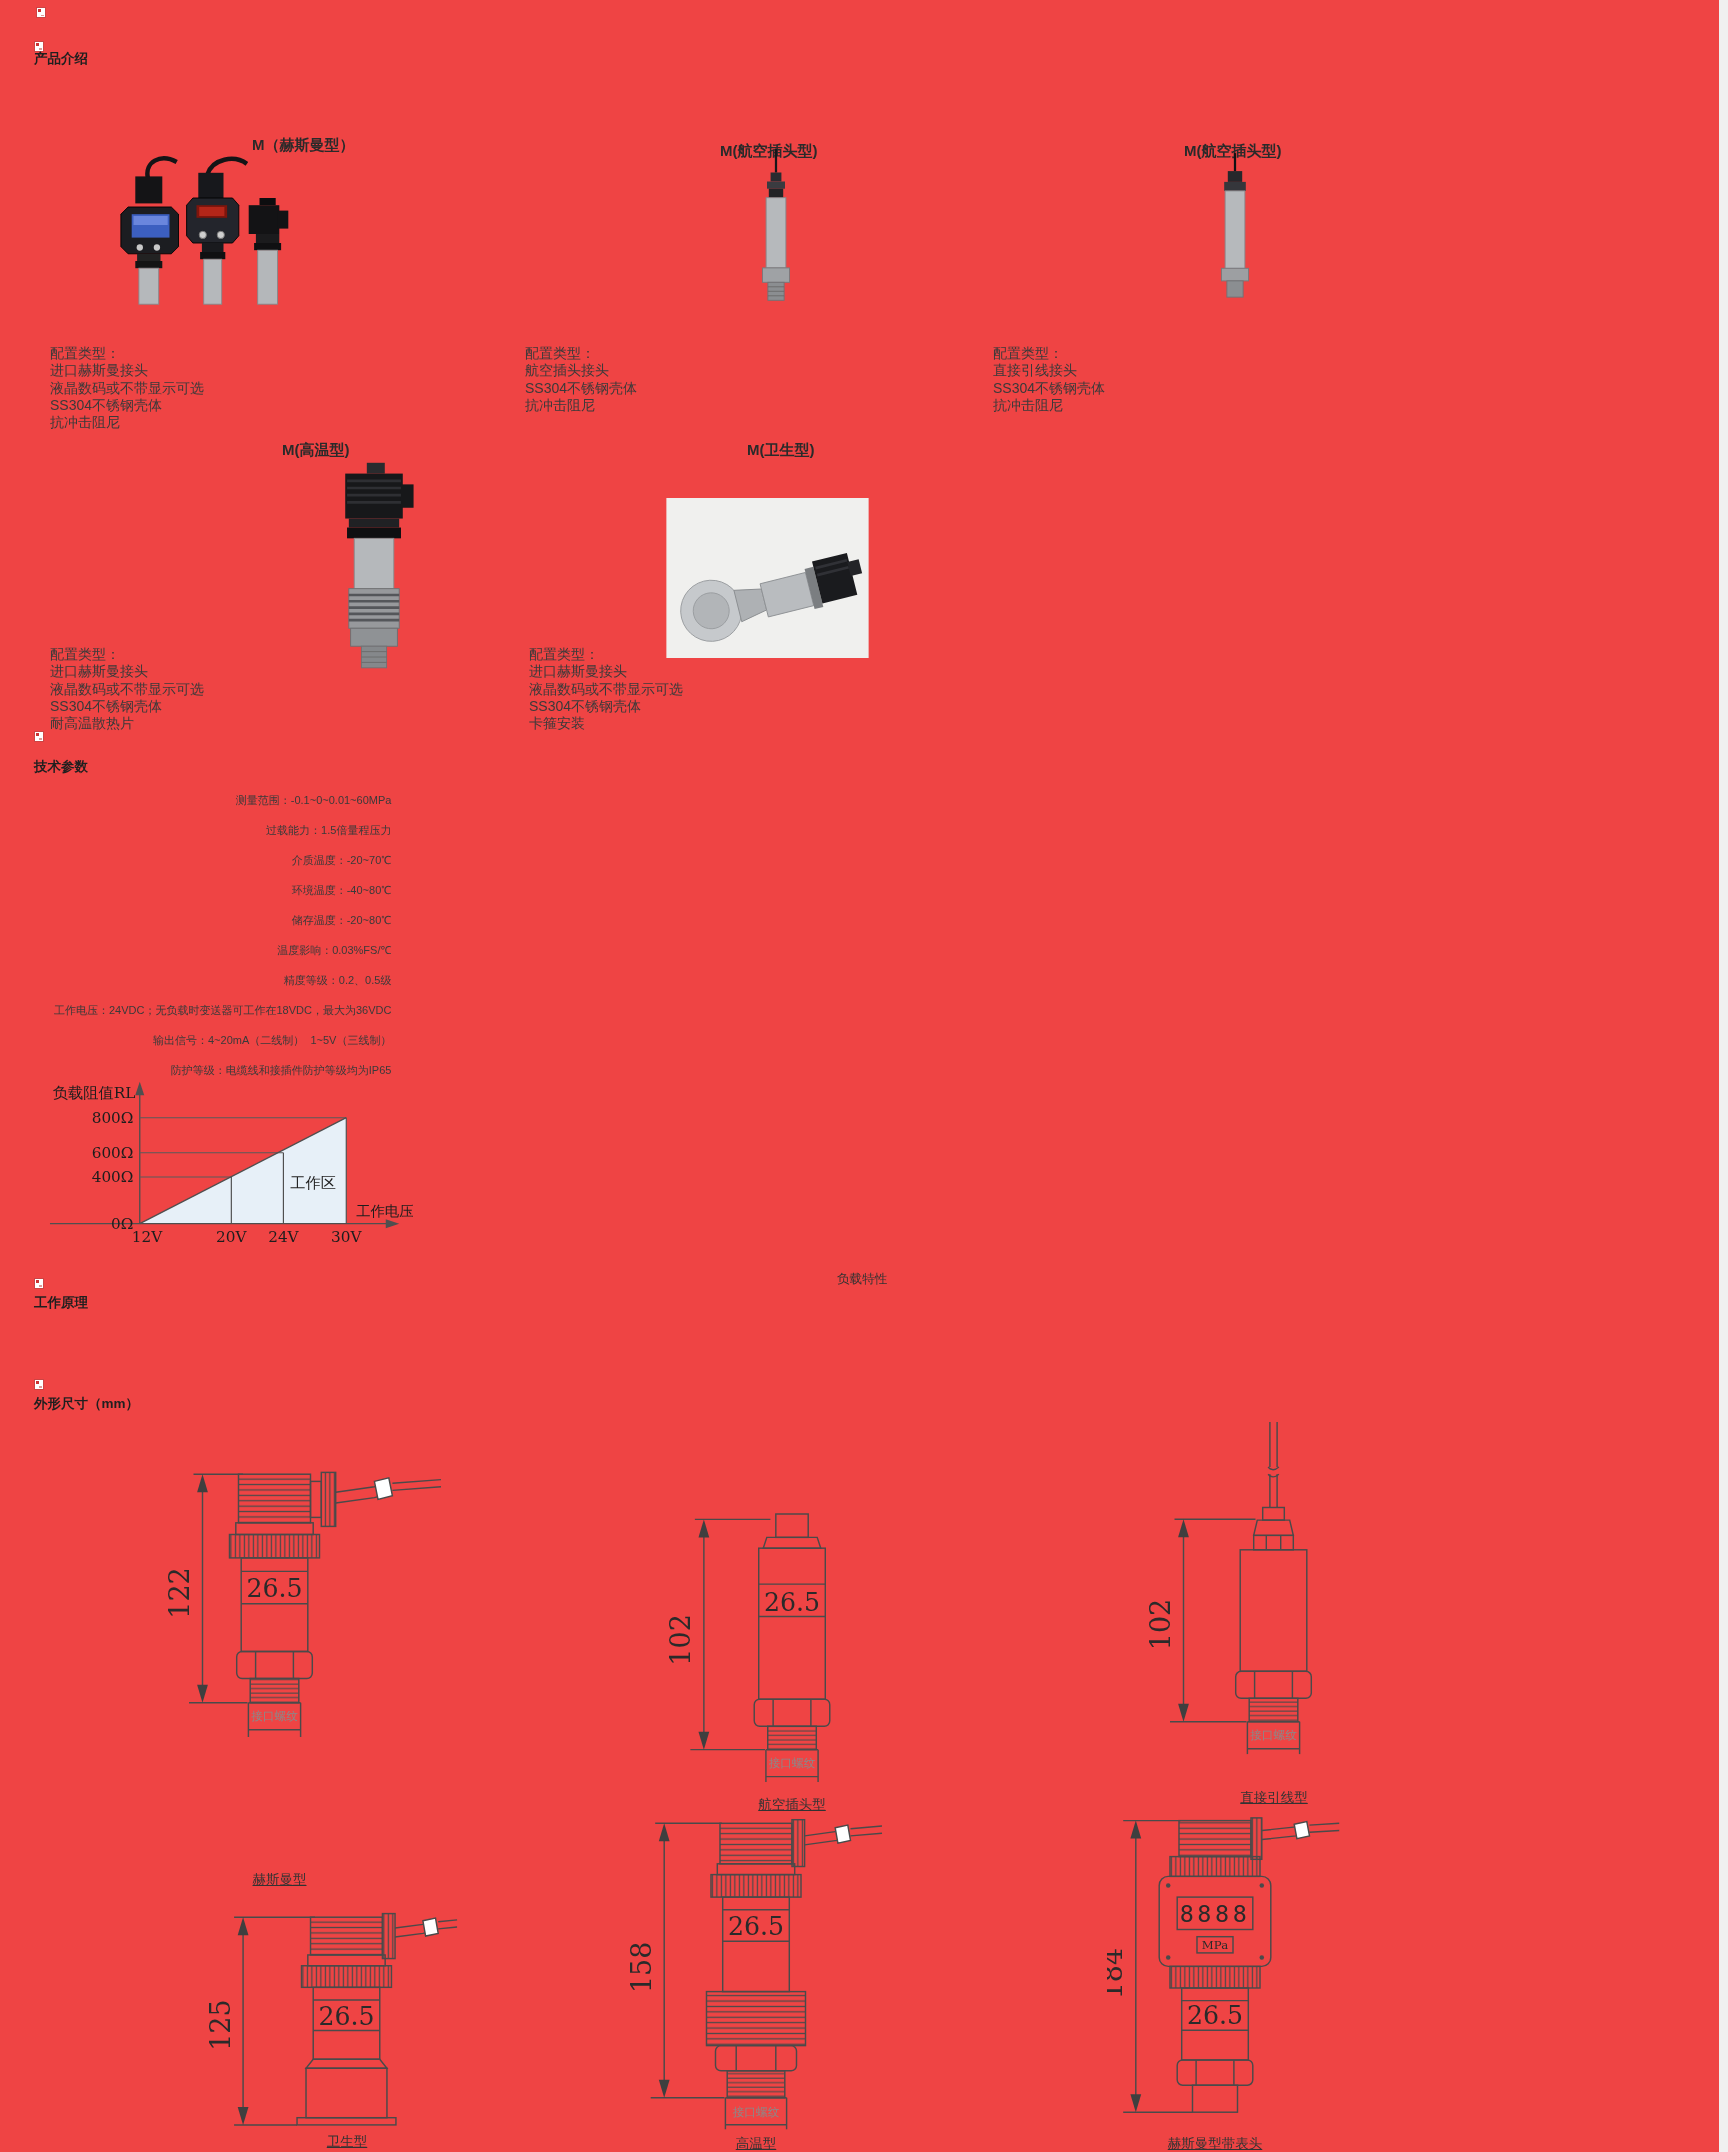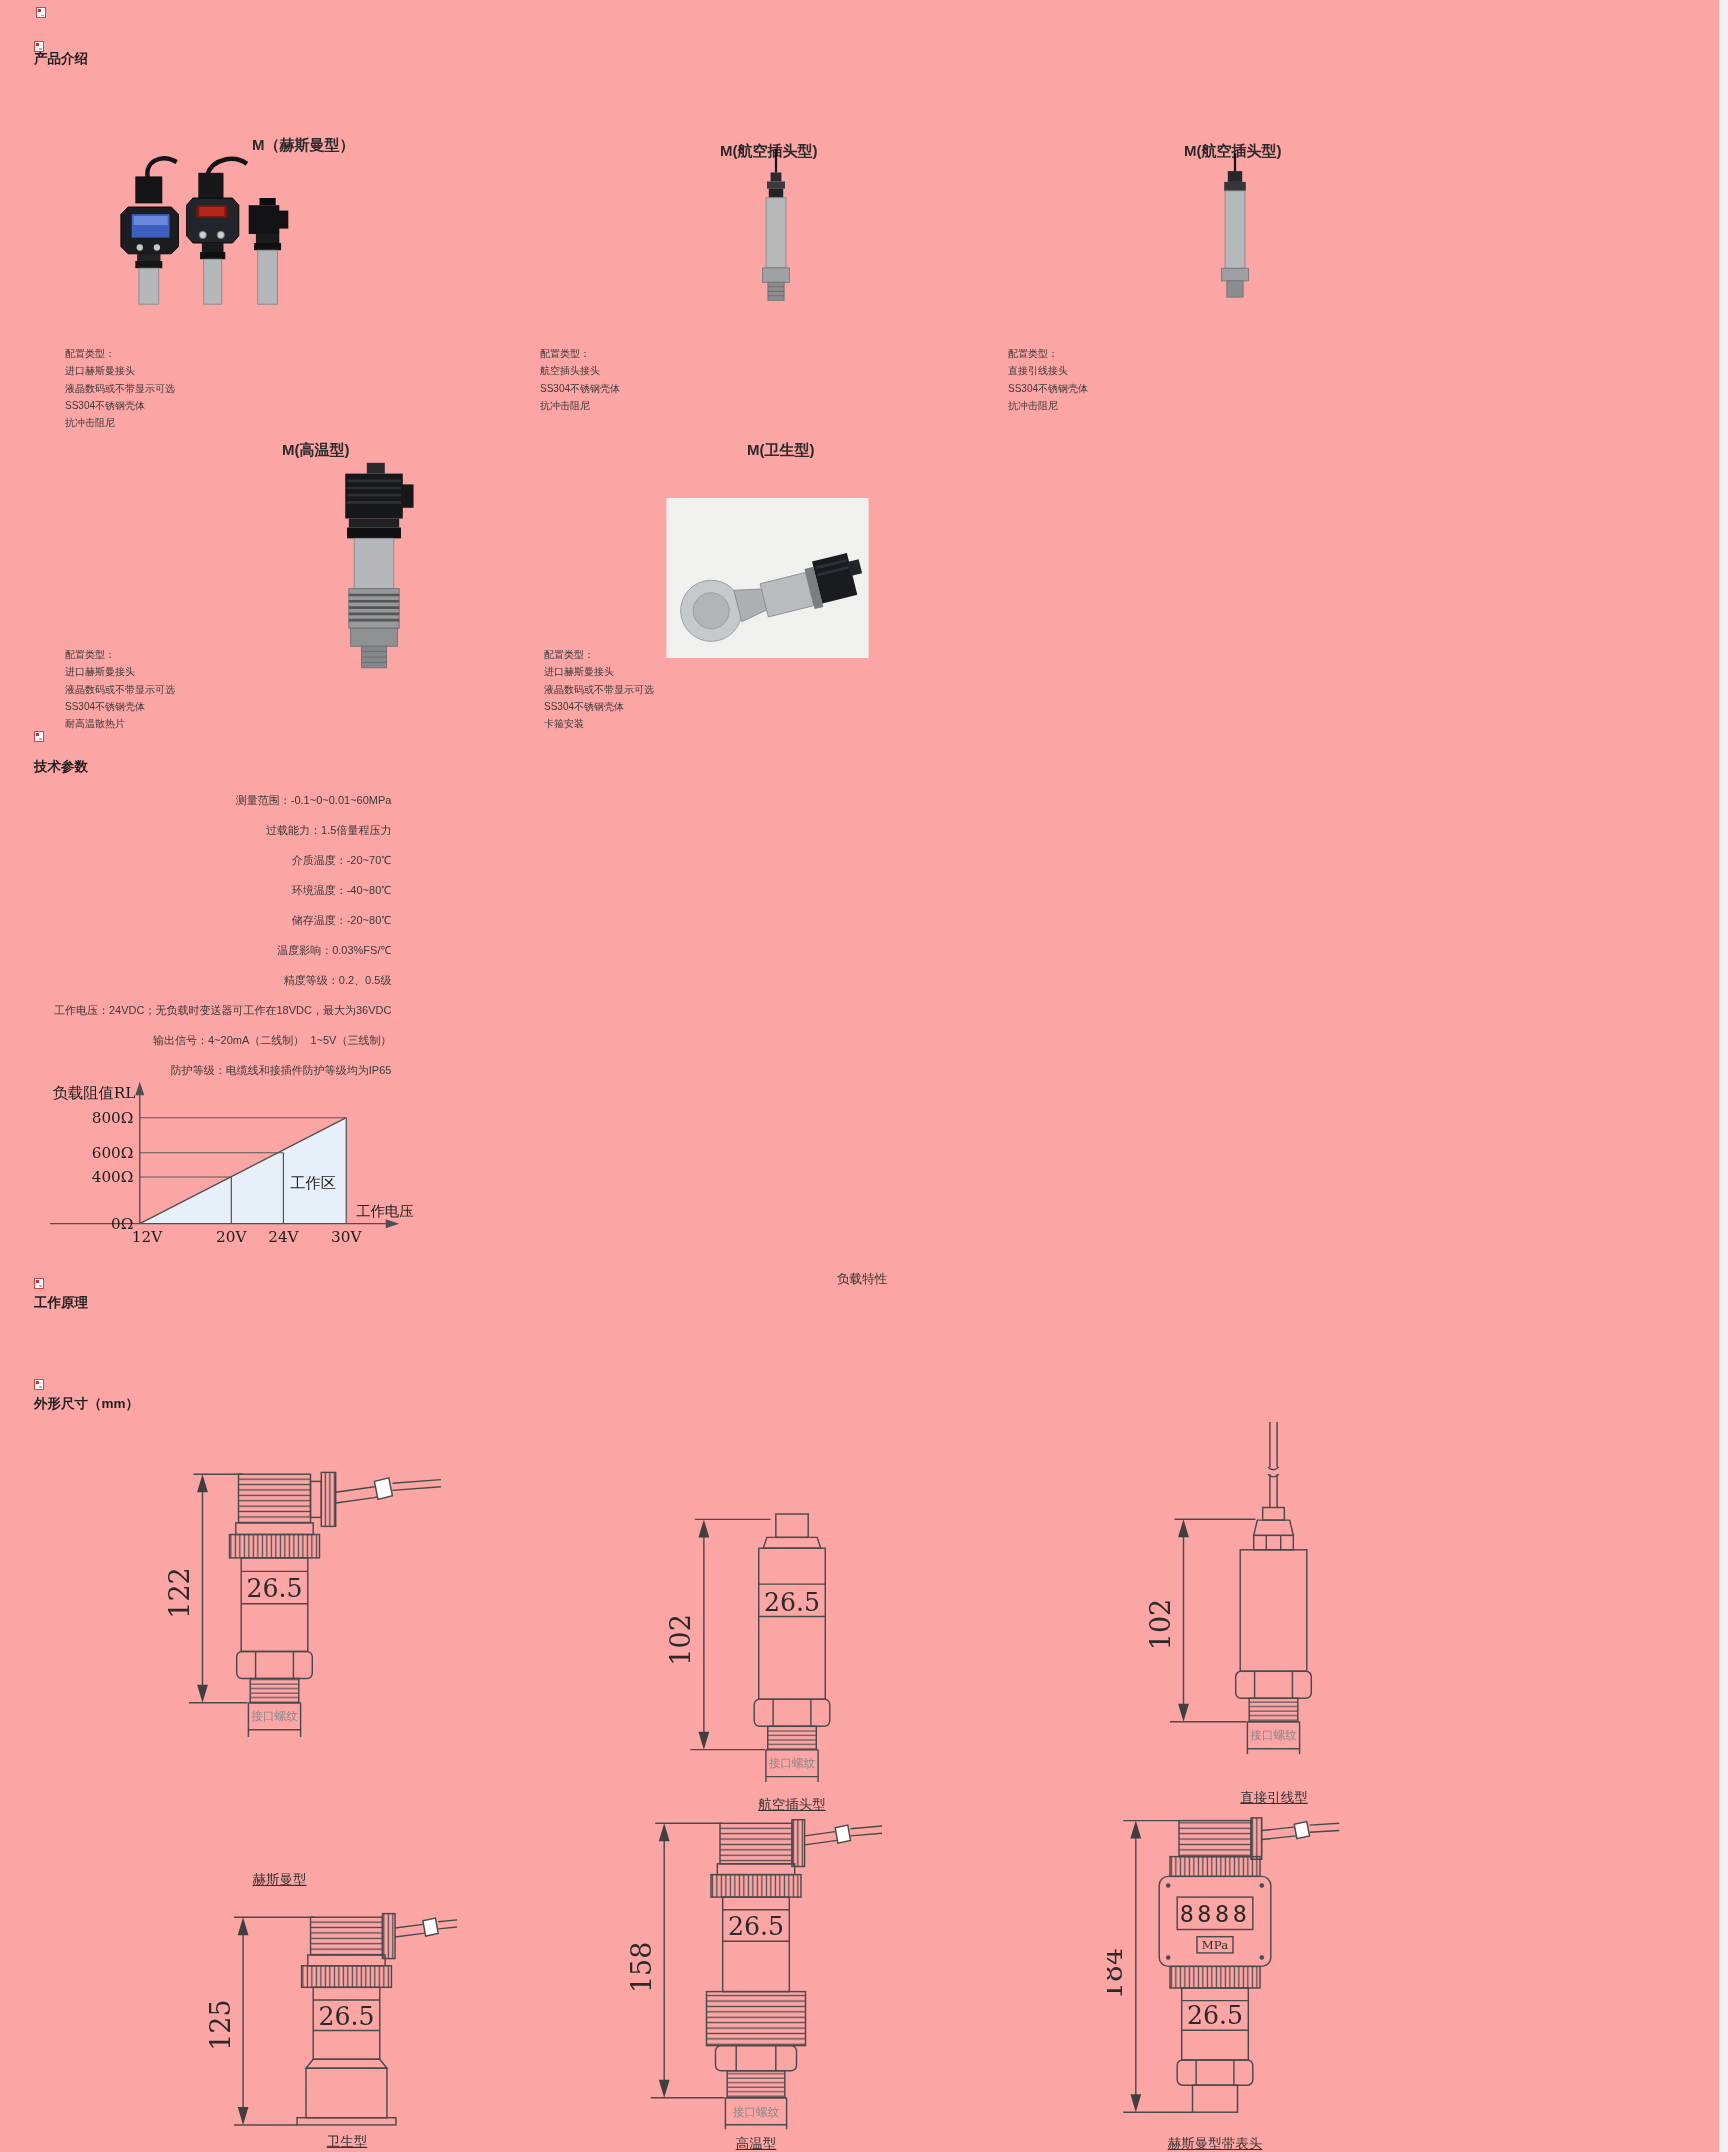--- a/index.html
+++ b/index.html
@@ -1,25 +1,25 @@
 <!DOCTYPE html>
 <html style="font-size:14.4px"><head>
 <meta charset="utf-8">
 <style>
   html,body{margin:0;padding:0;background:#fff;}
-  .page{position:relative;width:1728px;height:2152px;background:#fca5a5;
+  .page{position:relative;width:1728px;height:2152px;background:#ef4444;
         font-family:"Liberation Sans",sans-serif;color:#3a3a3a;overflow:hidden;}
   .abs{position:absolute;}
   .mk{position:absolute;width:8px;height:9px;border:0.9px solid #cc4444;background:#fff;}
   .mk::before{content:"";position:absolute;left:0.9px;top:0.9px;width:2.7px;height:2.7px;background:#cc3333;}
   .mk::after{content:"";position:absolute;right:0.9px;bottom:0.9px;width:2.7px;height:1.8px;background:#e09999;}
   .h1{position:absolute;font-size:13.5px;font-weight:bold;color:#1f1f1f;}
   .para{position:absolute;font-size:12.6px;color:#3a3a3a;line-height:29px;text-indent:25px;}
   .ptitle{position:absolute;font-size:15px;font-weight:bold;color:#2a2a2a;padding-left:16px;}
-  .cfg{position:absolute;font-size:10px;color:#3a3a3a;line-height:17.3px;margin-left:15px;}
+  .cfg{position:absolute;font-size:14px;color:#3a3a3a;line-height:17.3px;}
   .param-list{position:absolute;left:54px;top:785px;}
   .param{height:30px;line-height:30px;font-size:11px;color:#3a3a3a;white-space:pre;text-align:right;}
   .caption{position:absolute;font-size:12.6px;color:#333;}
   .dlabel{position:absolute;font-size:13.5px;color:#333;text-align:center;text-decoration:underline;}
   .chart-serif{font-family:"DejaVu Serif",serif;fill:#1d1d1d;}
   svg text.dimnum{font-family:"DejaVu Serif",serif;font-size:30px;fill:#2a2a2a;}
   svg text.w26{font-family:"DejaVu Serif",serif;font-size:28px;fill:#2a2a2a;}
   svg text.thr{font-family:"Liberation Sans",sans-serif;font-size:13px;fill:#8a8a8a;}
   .scrollstrip{position:absolute;right:0;top:0;width:9px;height:2152px;background:#f0f0f0;}
 </style>

